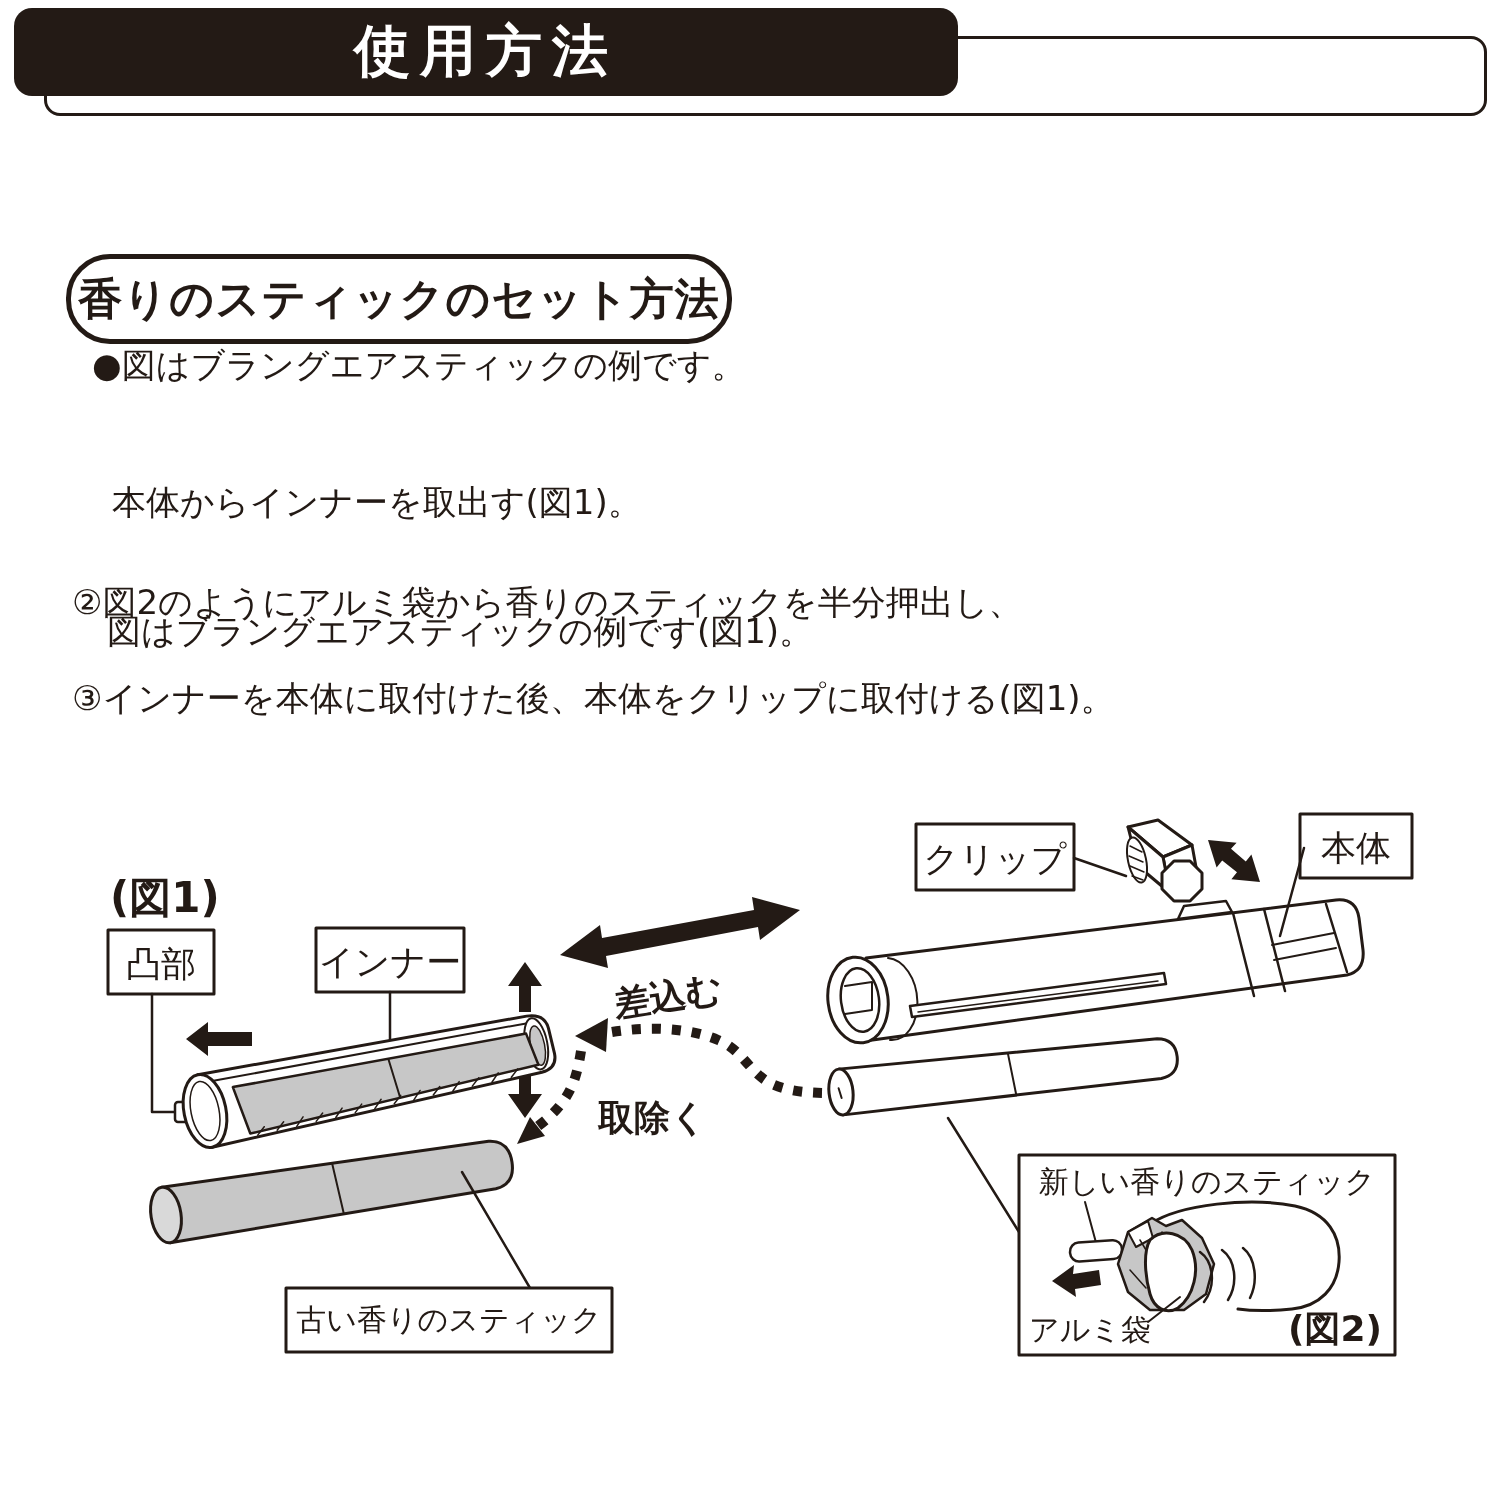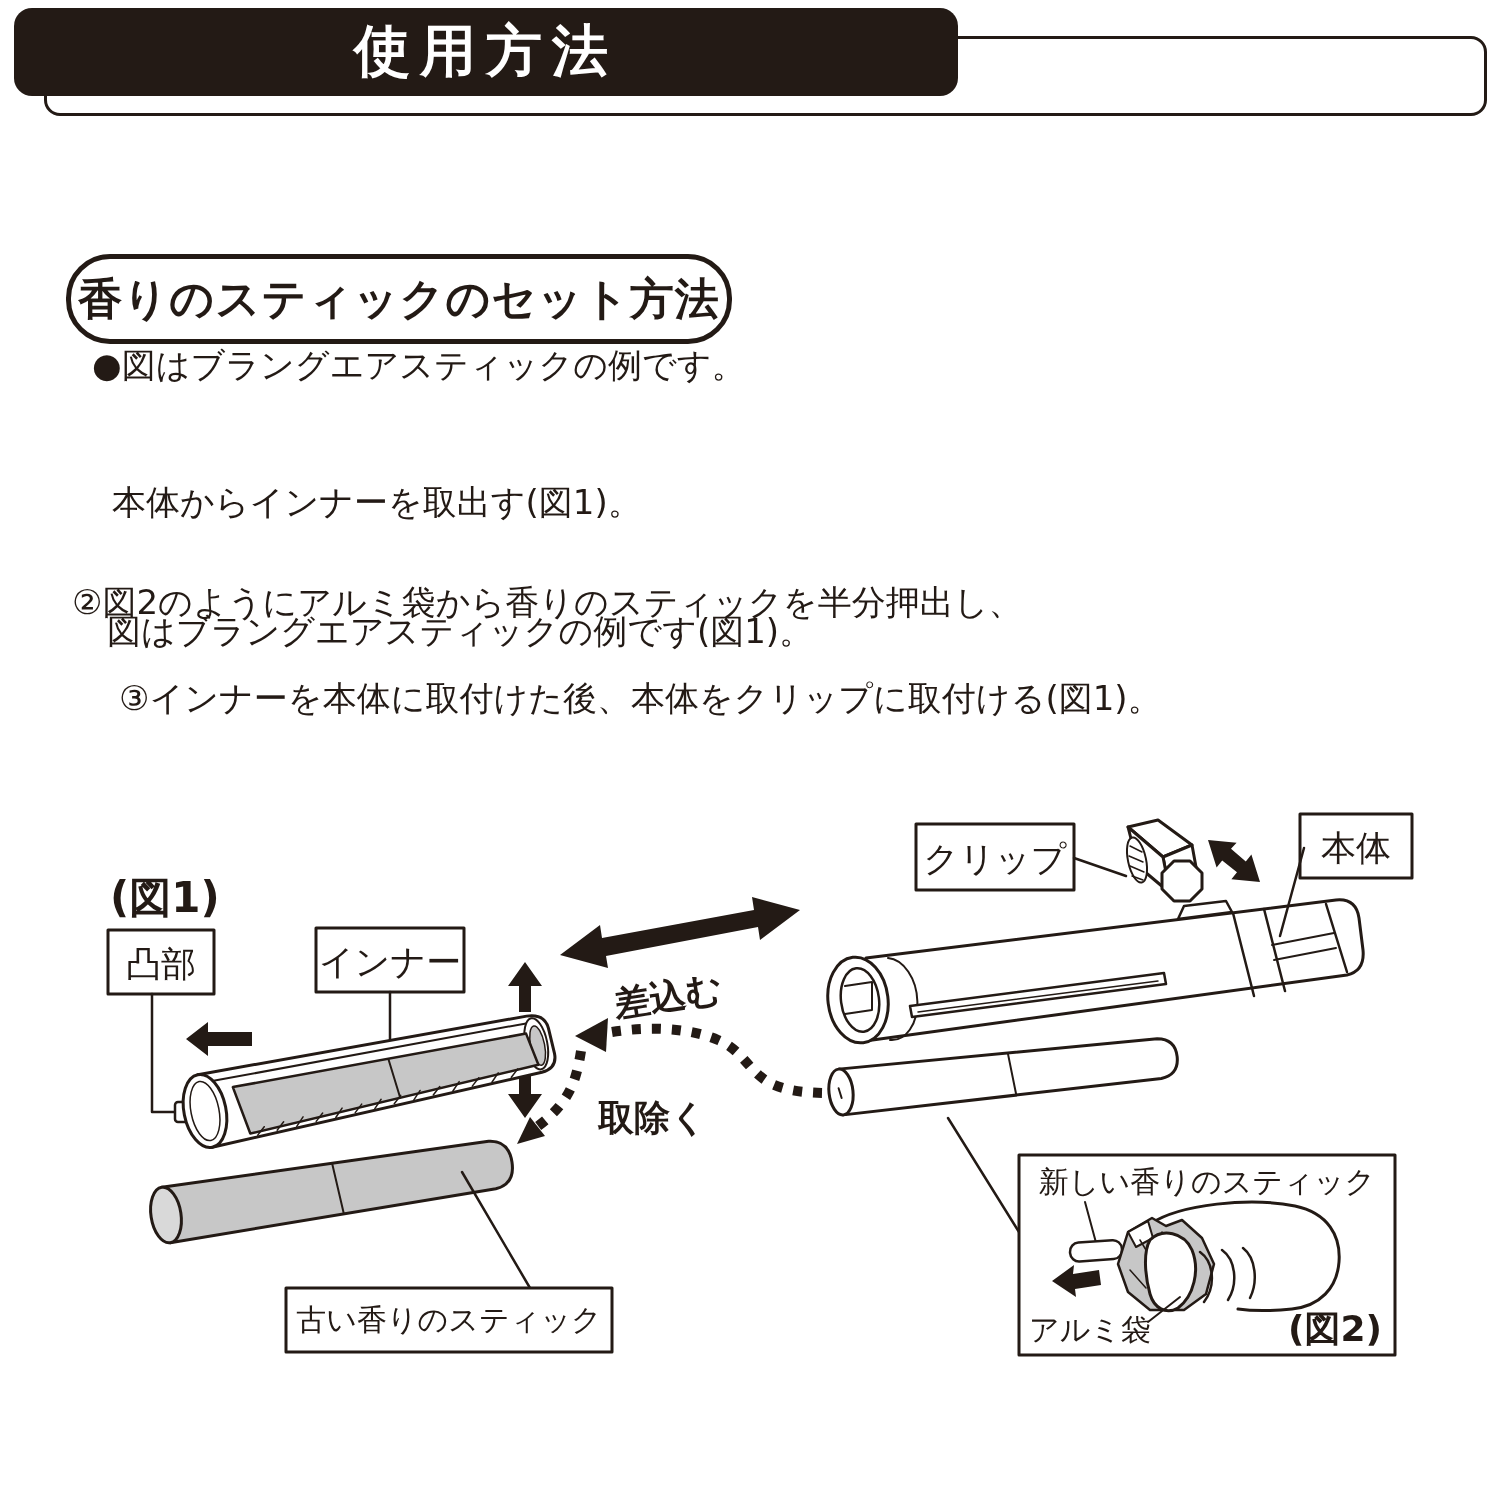--- a/index.html
+++ b/index.html
@@ -13,21 +13,21 @@
   .hdr-black span{color:#ffffff;font-size:56px;font-weight:bold;letter-spacing:10px;}
   
   .pill{position:absolute;left:66px;top:230px;width:656px;height:80px;border:5px solid #231a15;
         border-radius:44px;background:#fff;display:flex;align-items:center;justify-content:center;margin-top:24px;}
   .pill span{font-size:44px;font-weight:bold;letter-spacing:1px;}
   
   .tline{position:absolute;font-size:34px;font-weight:normal;letter-spacing:0px;white-space:pre;}
   .note{top:343px;left:92px;}
   .s1a{top:424px;left:72px;} .s1b{top:480px;left:112px;}
   .s2a{top:580px;left:72px;} .s2b{top:609px;left:107px;}
-  .s3a{top:676px;left:72px;margin-left:47px;}
+  .s3a{top:676px;left:72px;}
   svg text{font-family:"DejaVu Sans","Liberation Sans",sans-serif;fill:#231a15;}
   .lbl{font-size:35px;}
   .lblS{font-size:30px;}
   .figcap{font-size:42px;font-weight:bold;}
   .action{font-size:36px;font-weight:bold;}
 </style>
 </head>
 <body>
 
 <div class="page">

